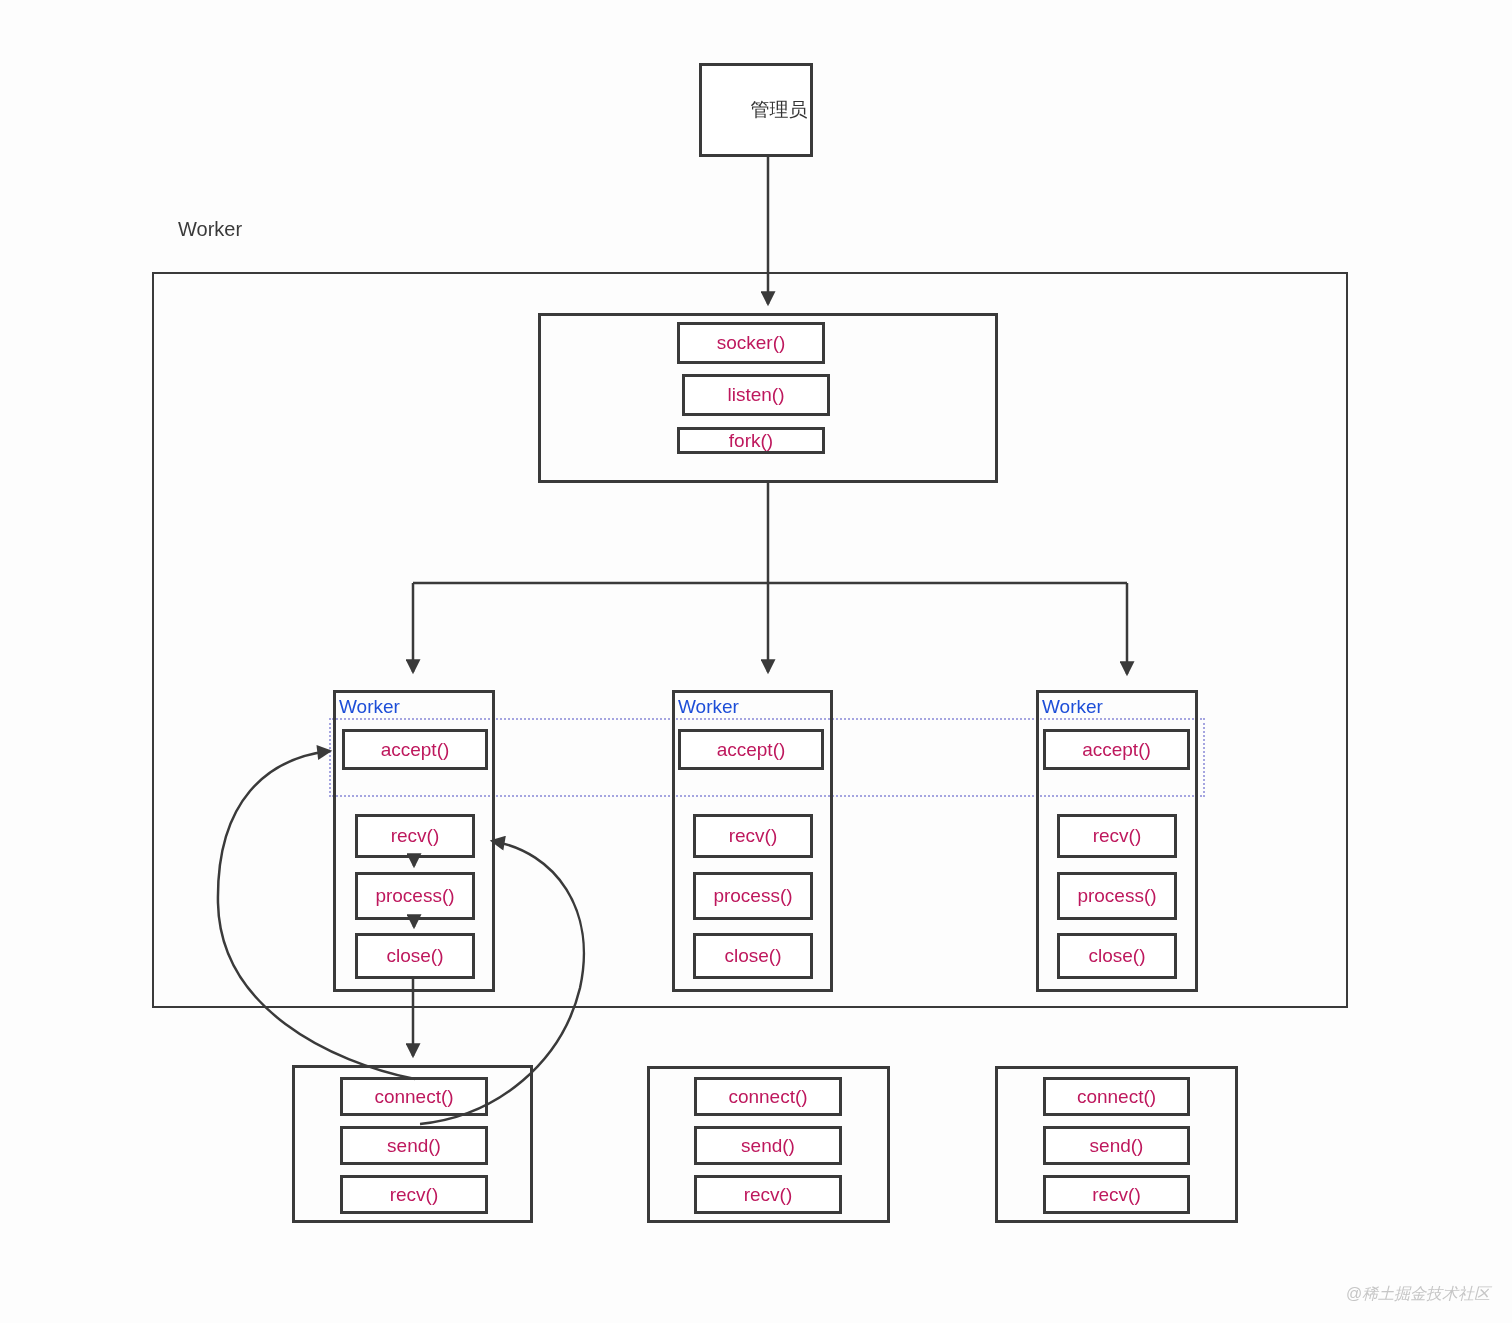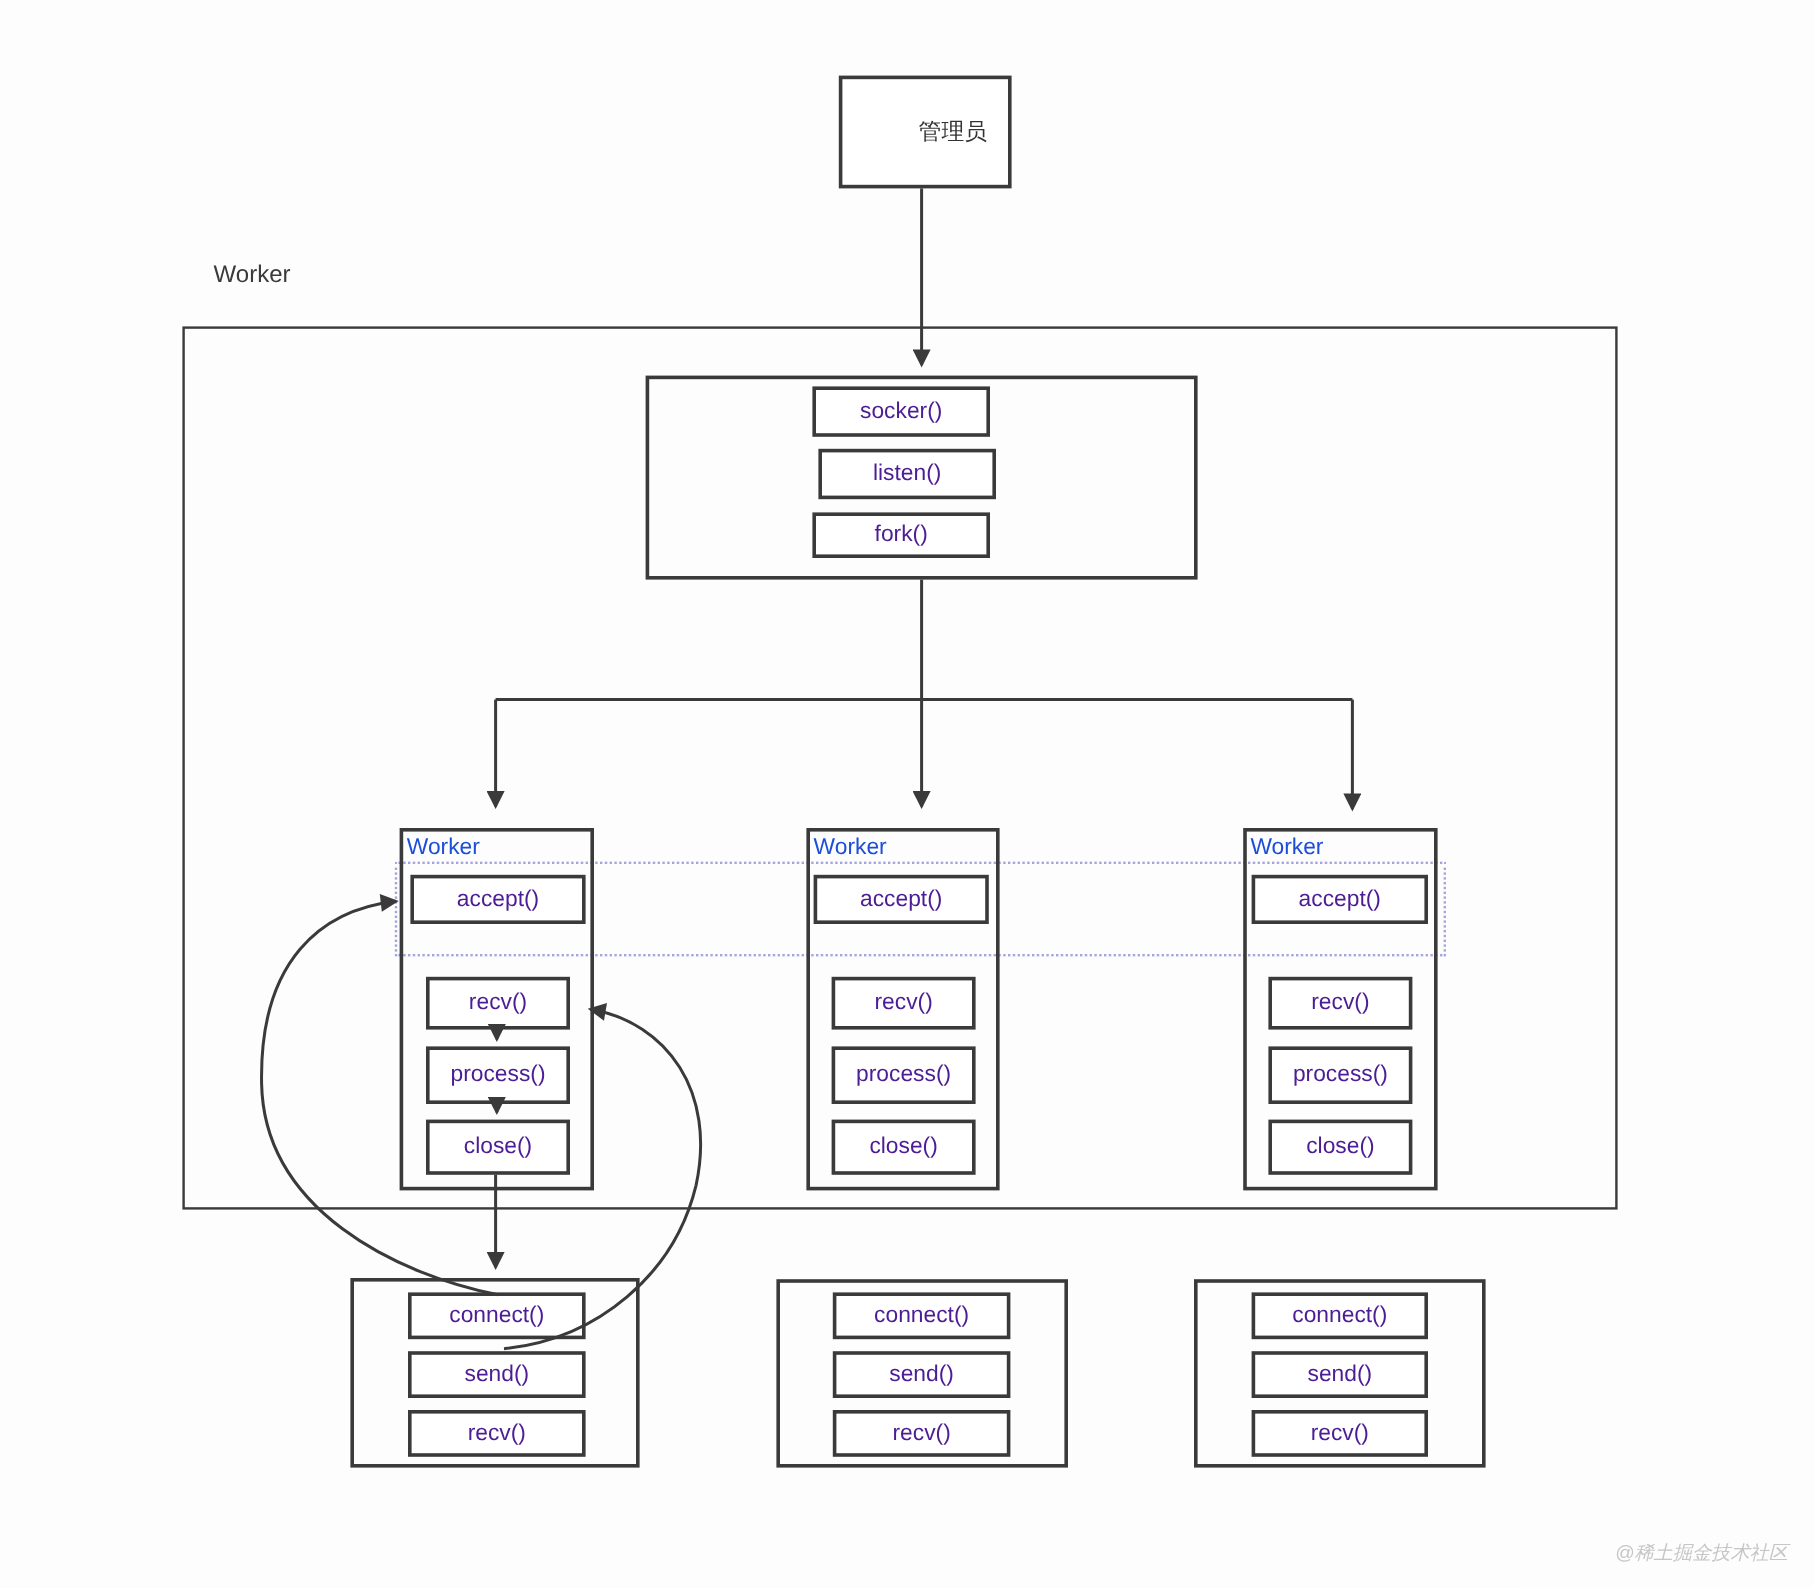--- a/index.html
+++ b/index.html
@@ -25,21 +25,21 @@
     border:2px solid #3a3a3a;
     background:transparent;
     box-sizing:border-box;
   }
   .fnbox {
     position:absolute;
     border:3px solid #3a3a3a;
     background:#ffffff;
     box-sizing:border-box;
     display:flex; align-items:center; justify-content:center;
-    font-size:19px; color:#4c1d95;
+    font-size:19px; color:#be185d;
     white-space:nowrap;
   }
   .adminbox {
     position:absolute;
     border:3px solid #3a3a3a;
     background:#ffffff;
     box-sizing:border-box;
     display:flex; align-items:center; justify-content:center;
     font-size:19px; color:#333333;
   }
@@ -70,36 +70,36 @@
   }
   svg.connectors line, svg.connectors path.arc {
     stroke:#3a3a3a; stroke-width:2.5; fill:none;
   }
 </style>
 </head>
 <body>
 
 <div class="stage">
 
-  <div class="adminbox" style="left:699px; top:63px; width:144px; height:94px;padding-left:46px;">
+  <div class="adminbox" style="left:699px; top:63px; width:114px; height:94px;padding-left:46px;">
     <span>管理员</span>
   </div>
 
   <div class="floating-label" style="left:178px; top:218px;">Worker</div>
 
   <div class="container" style="left:152px; top:272px; width:1196px; height:736px;"></div>
 
   <div class="outerbox" style="left:538px; top:313px; width:460px; height:170px;"></div>
   <div class="fnbox" style="left:677px; top:322px; width:148px; height:42px;">
     <span>socker()</span>
   </div>
   <div class="fnbox" style="left:682px; top:374px; width:148px; height:42px;">
     <span>listen()</span>
   </div>
-  <div class="fnbox" style="left:677px; top:427px; width:148px; height:38px;">
+  <div class="fnbox" style="left:677px; top:427px; width:148px; height:27px;">
     <span>fork()</span>
   </div>
 
   <div class="dotted-region" style="left:329px; top:718px; width:876px; height:79px;"></div>
 
   <div class="outerbox" style="left:333px; top:690px; width:162px; height:302px;"></div>
   <div class="worker-title" style="left:339px; top:696px;">Worker</div>
   <div class="fnbox" style="left:342px; top:729px; width:146px; height:41px;">
     <span>accept()</span>
   </div>

